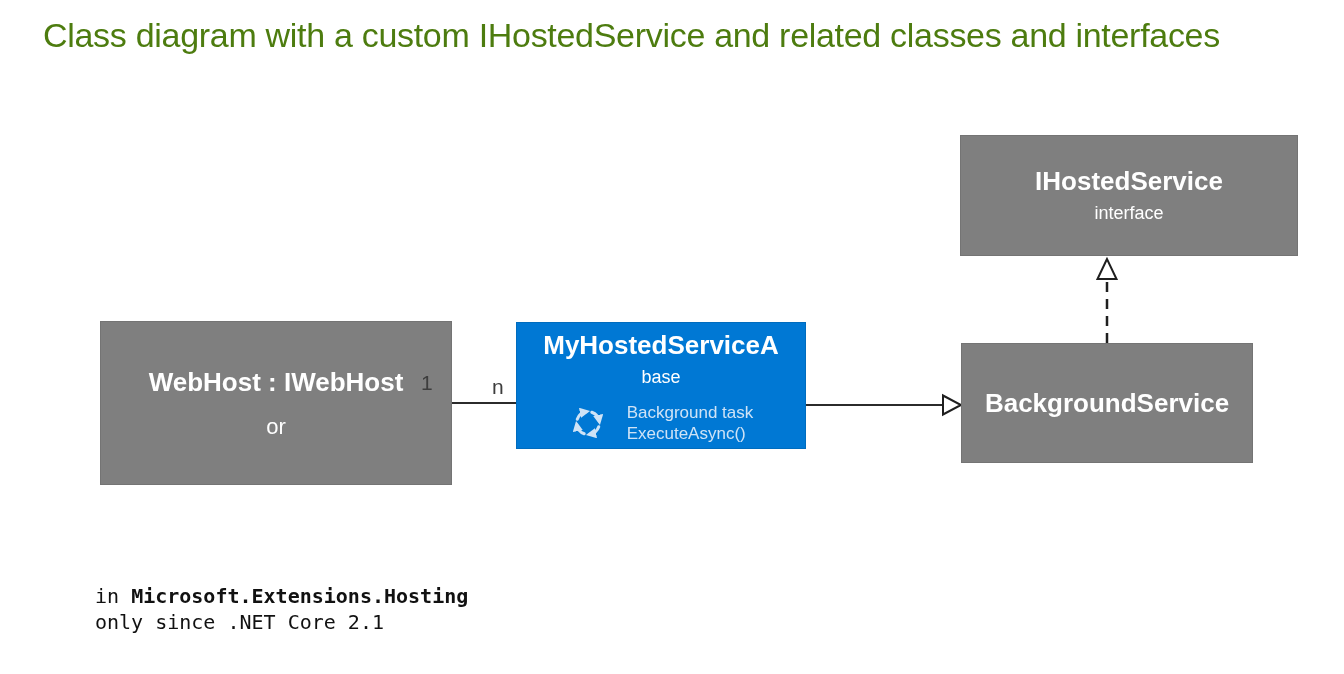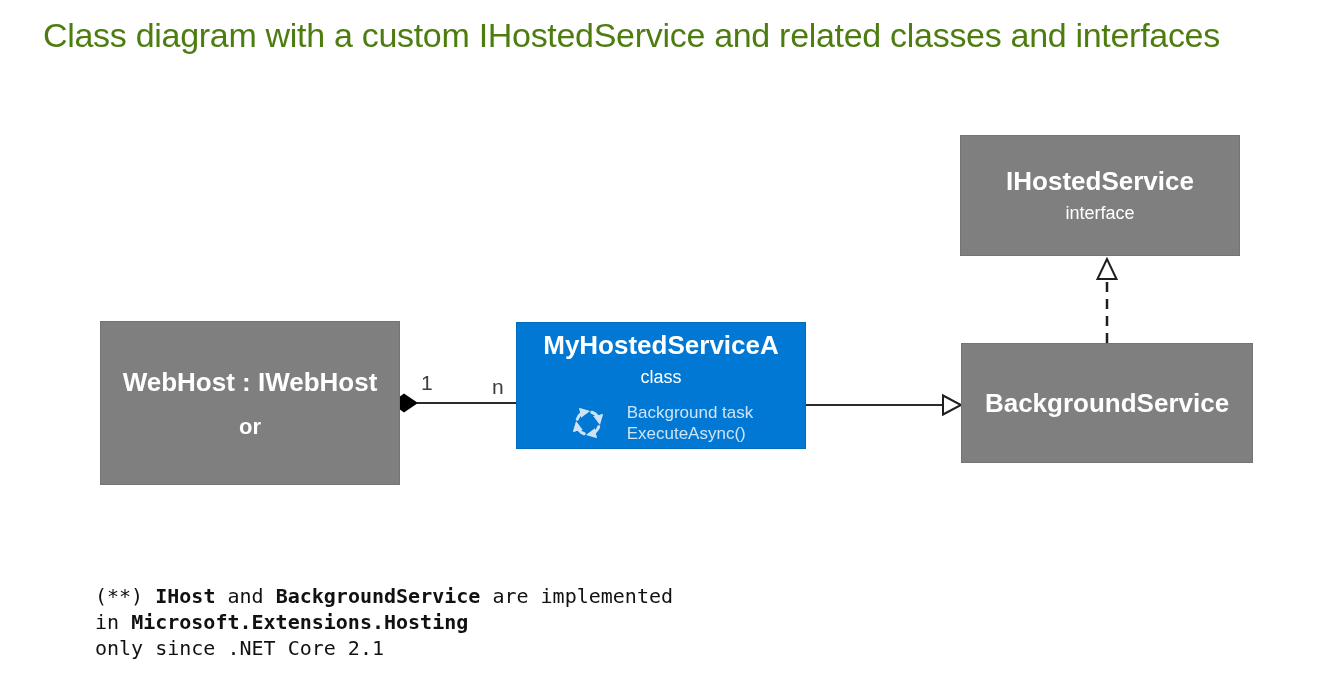--- a/index.html
+++ b/index.html
@@ -15,28 +15,28 @@
   .connector-layer { position:absolute; left:0; top:0; pointer-events:none; }
 
   .box {
     position:absolute; display:flex; flex-direction:column;
     align-items:center; justify-content:center;
     color:#ffffff; text-align:center; box-sizing:border-box;
   }
   .box.gray { background:#7f7f7f; border:1px solid #747474; }
   .box.blue { background:#0078d4; border:1px solid #006cbe; }
 
-  #box-ihosted     { left:960px; top:135px; width:280px; height:121px; }
-  #box-webhost     { left:100px; top:321px; width:300px; height:164px;gap:13px; }
+  #box-ihosted     { left:960px; top:135px; width:338px; height:121px; }
+  #box-webhost     { left:100px; top:321px; width:352px; height:164px;gap:13px; }
   #box-myhosted    { left:516px; top:322px; width:290px; height:127px;align-items:center; }
   #box-background  { left:961px; top:343px; width:292px; height:120px; }
 
   .box-title { font-size:26px; font-weight:700; line-height:34px; white-space:nowrap; }
   .box-sub   { font-size:18px; font-weight:400; line-height:30px; white-space:nowrap; }
-  .box-line-or { font-size:22px; font-weight:700; line-height:30px; }
+  .box-line-or { font-size:22px; font-weight:400; line-height:30px; }
   .box-line-mixed { font-size:26px; line-height:34px; white-space:nowrap; }
   .box-line-mixed .bold { font-weight:700; }
   .box-line-mixed .reg  { font-weight:400; }
 
   .task-row { display:flex; align-items:center; gap:20px; margin-top:10px; }
   .task-icon { flex:0 0 auto; display:block; }
   .task-text { text-align:left; font-size:17px; line-height:21px; color:#cfe3f6; font-weight:400; }
 
   .mult {
     position:absolute; font-size:21px; color:#3d3d3d; line-height:22px;
@@ -75,21 +75,21 @@
     <div class="box-sub">interface</div>
   </div>
 
   <div class="box gray" id="box-webhost">
     <div class="box-title">WebHost : IWebHost</div>
     <div class="box-line-or">or</div>
   </div>
 
   <div class="box blue" id="box-myhosted">
     <div class="box-title">MyHostedServiceA</div>
-    <div class="box-sub">class</div>
+    <div class="box-sub">base</div>
     <div class="task-row">
       <svg class="task-icon" width="38" height="38" viewBox="0 0 40 40">
         <defs>
           <marker id="ah" viewBox="0 0 10 10" refX="6" refY="5" markerWidth="3.4" markerHeight="3.4" orient="auto">
             <path d="M0,0 L10,5 L0,10 z" fill="#cfe3f6"></path>
           </marker>
         </defs>
         <g fill="none" stroke="#cfe3f6" stroke-width="3.2" stroke-linecap="round">
           <path d="M 8.7 16.0 A 12 12 0 0 1 17.9 8.2" marker-end="url(#ah)"></path>
           <path d="M 24.0 8.7 A 12 12 0 0 1 31.8 17.9" marker-end="url(#ah)"></path>
@@ -105,18 +105,17 @@
   </div>
 
   <div class="box gray" id="box-background">
     <div class="box-title">BackgroundService</div>
   </div>
 
   <span class="mult" id="mult-1">1</span>
   <span class="mult" id="mult-n">n</span>
 
   <div class="note">
-    <div><span>(**) </span><span class="b">IHost</span><span> and </span><span class="b">BackgroundService</span><span> are implemented</span></div>
     <div><span>in </span><span class="b">Microsoft.Extensions.Hosting</span></div>
     <div><span>only since .NET Core 2.1</span></div>
   </div>
 
 </div>
 
 </body></html>

